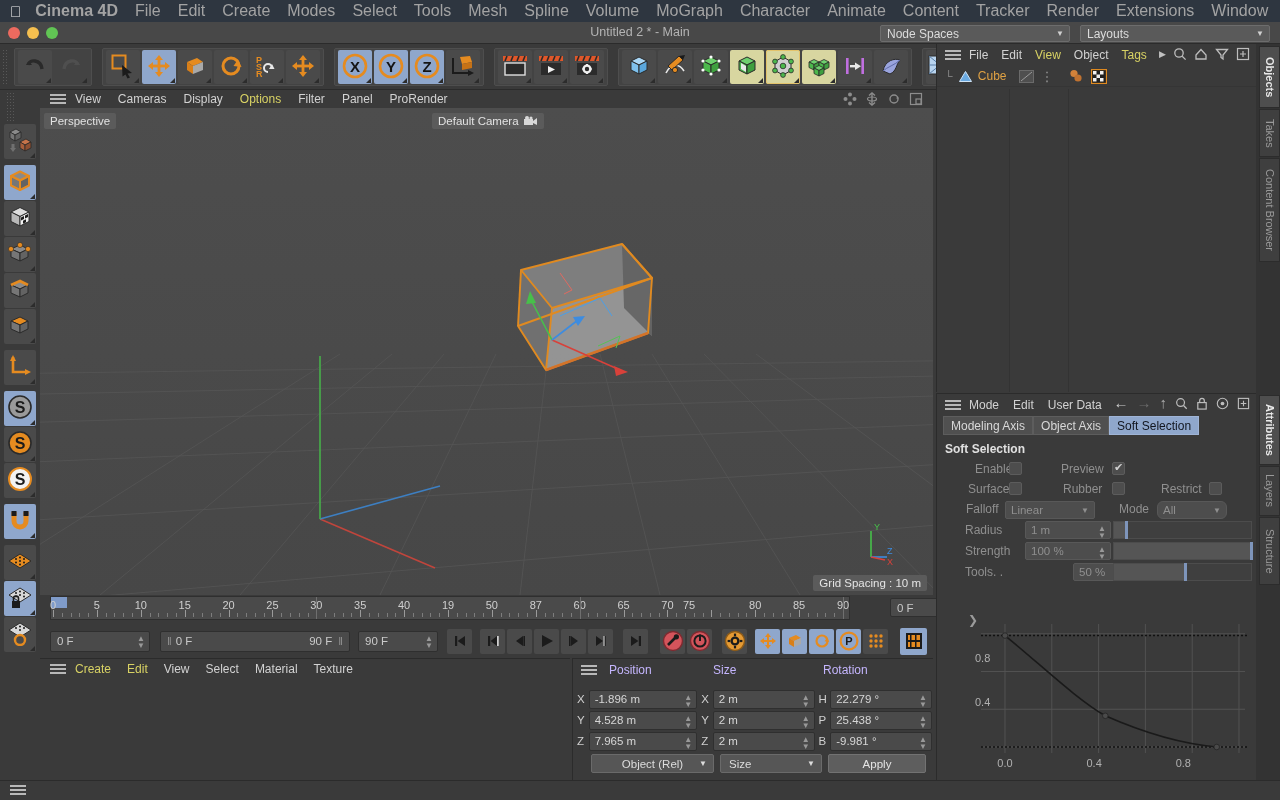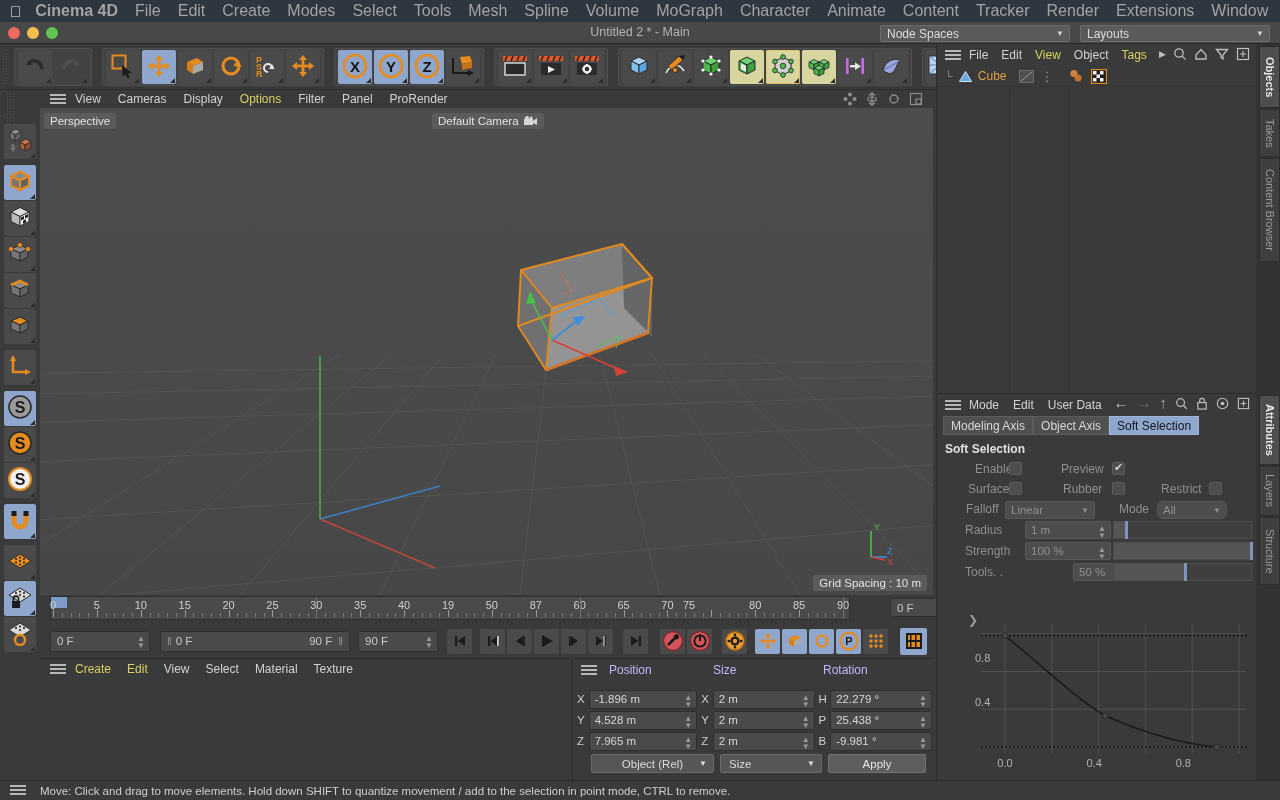--- a/index.html
+++ b/index.html
@@ -1402,16 +1402,15 @@
         </div>
       </div>
   </div>
 
   <div class="statusbar">
     <div class="hamb" style="margin-left:10px;margin-right:14px;">
         <i></i>
         <i></i>
         <i></i>
       </div>
-    <div class="st">Move: Click and drag to move elements. Hold down SHIFT to quantize movement / add to the selection in point mode, CTRL to remove.</div>
   </div>
 
 </div>
 
 </body></html>

